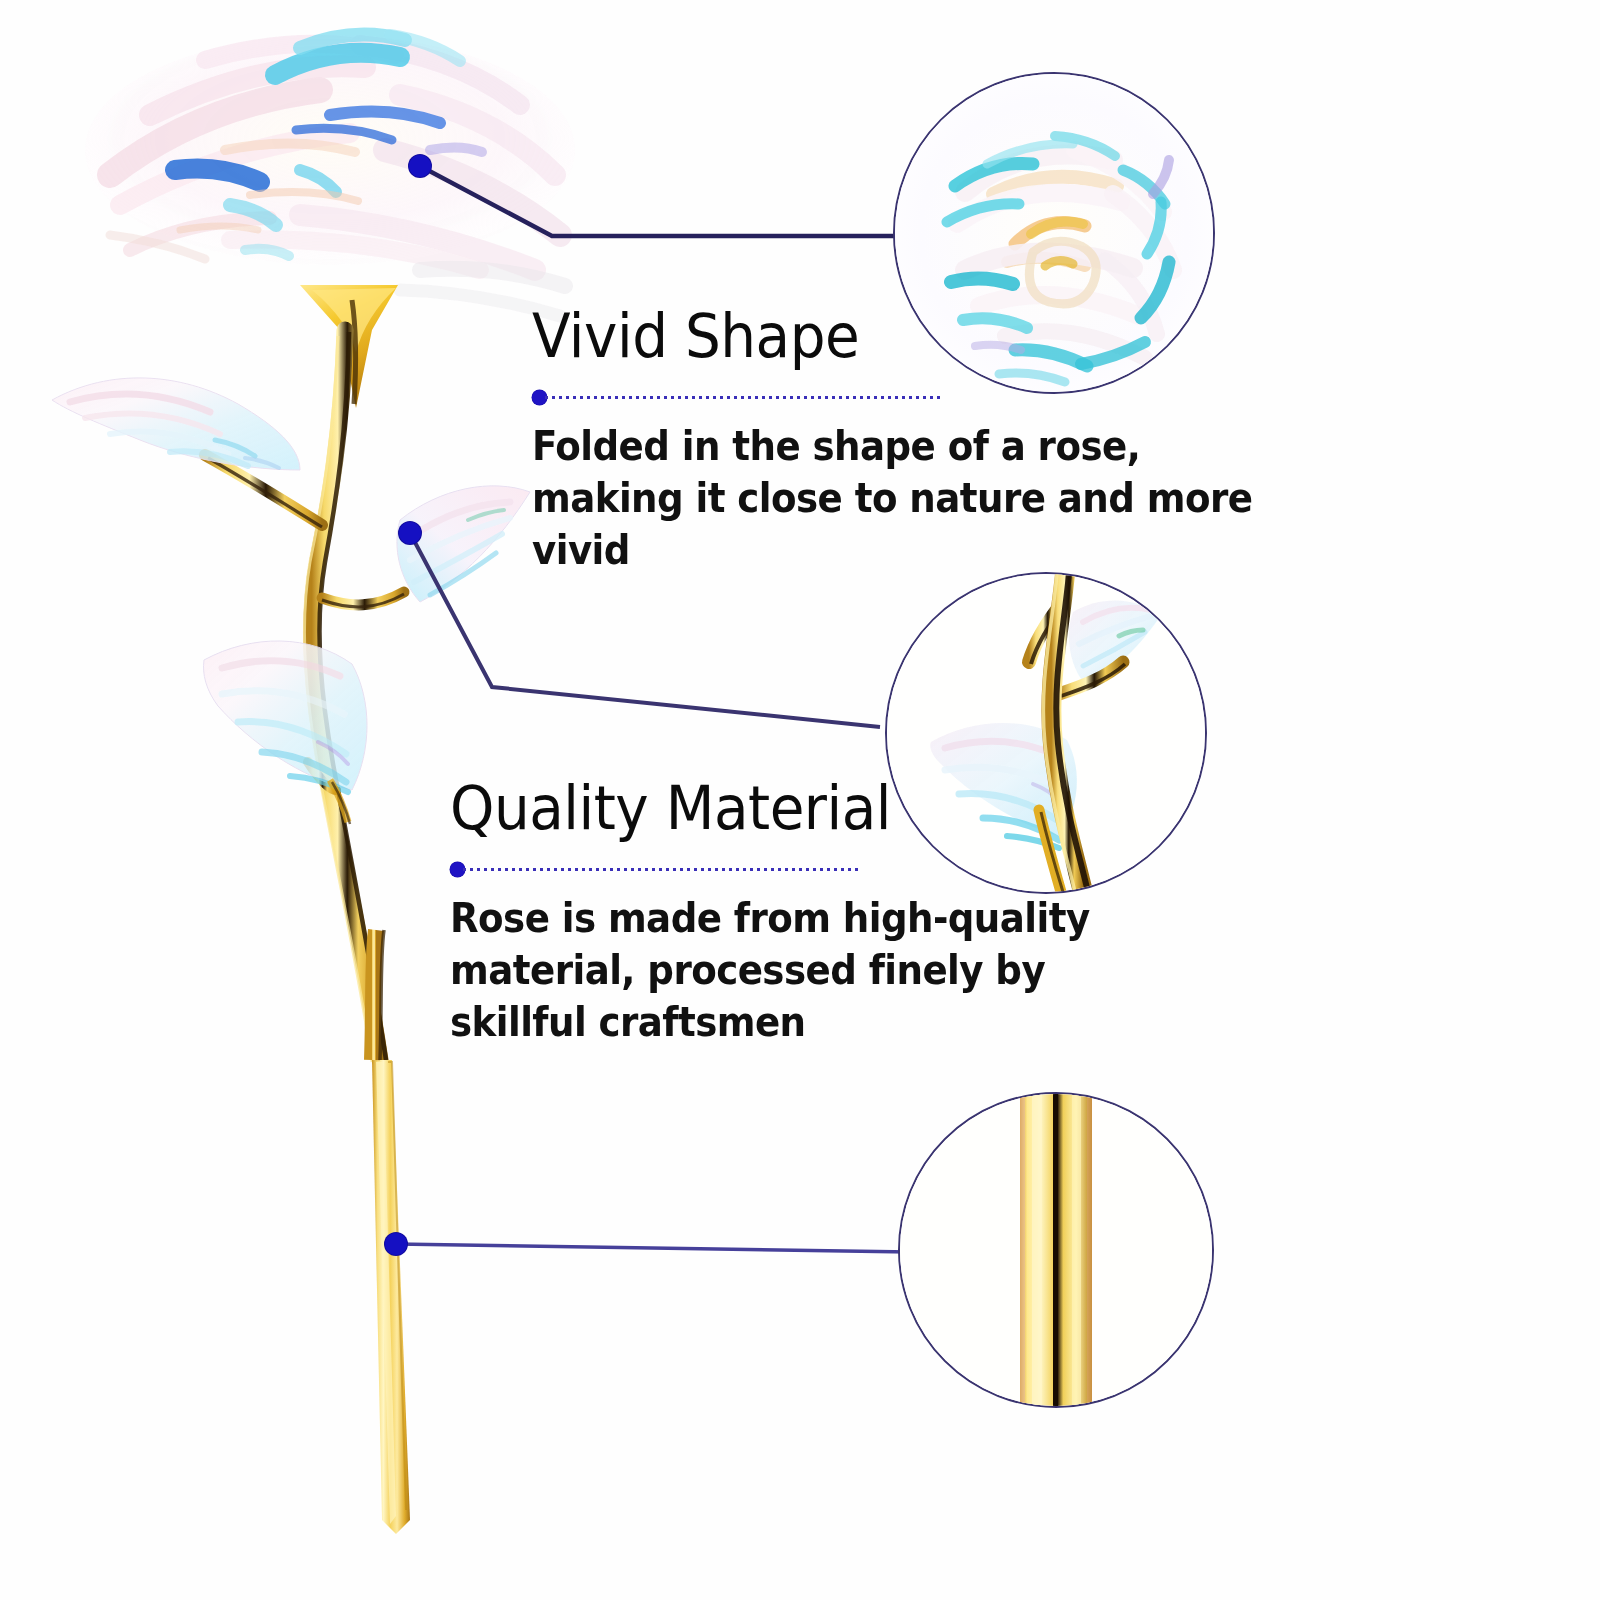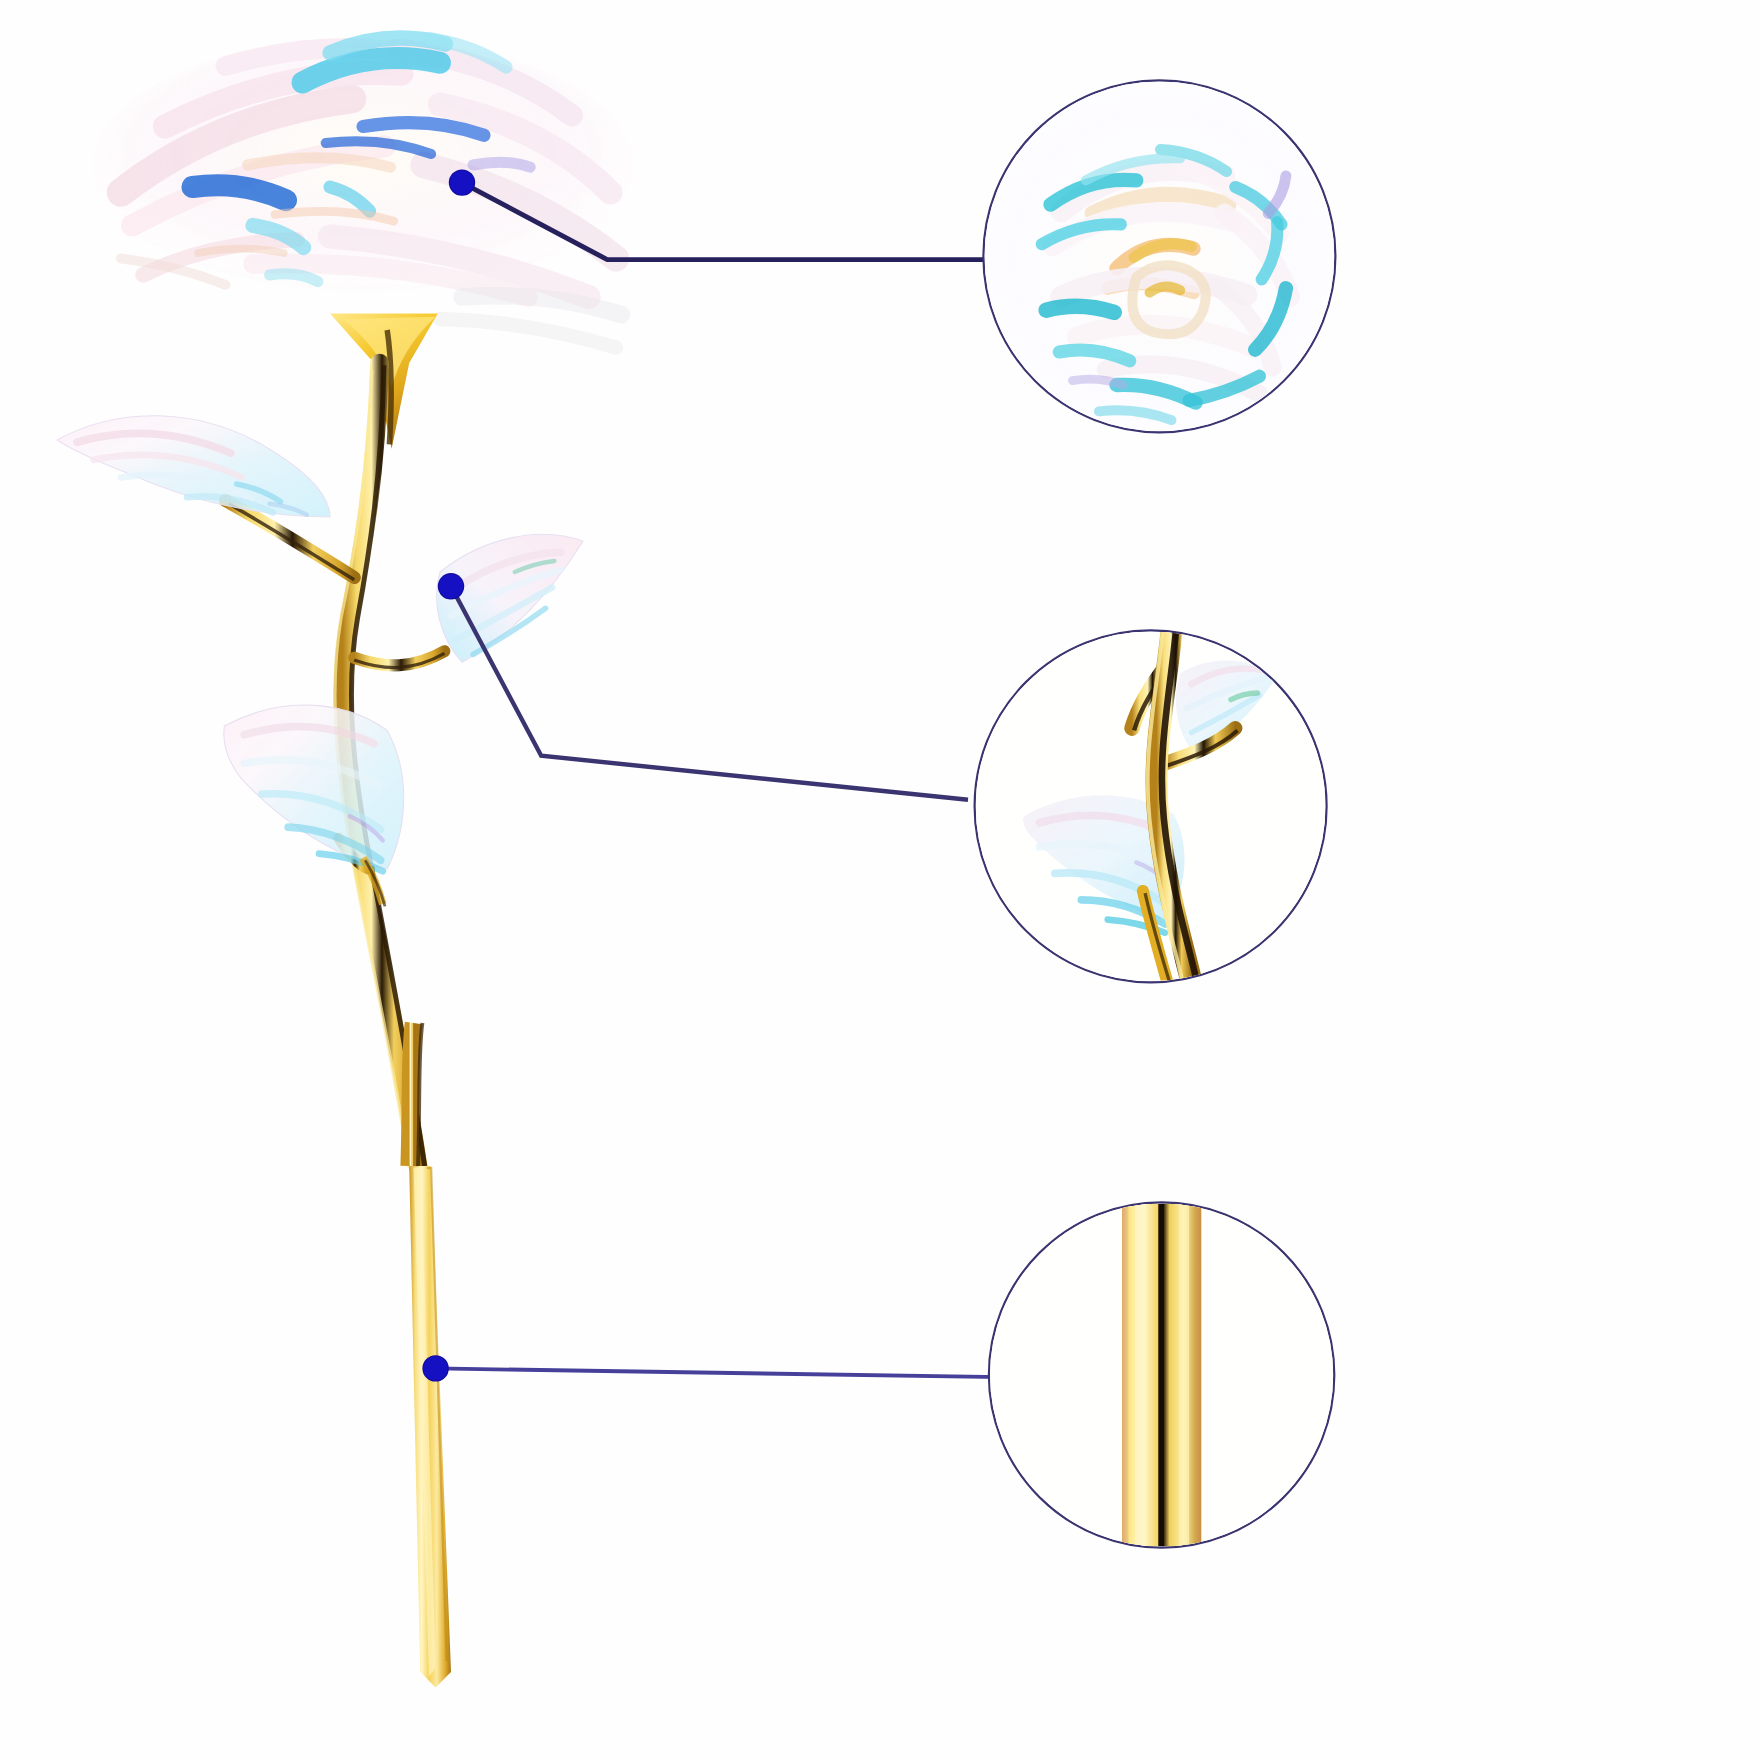--- a/index.html
+++ b/index.html
@@ -411,16 +411,32 @@
       <rect width="312" height="312" fill="#fffffd"></rect>
       <rect x="120" y="0" width="72" height="312" fill="url(#mg3rod)"></rect>
       <rect x="120" y="0" width="5" height="312" fill="#e8b9a0" opacity="0.55"></rect>
       <rect x="187" y="0" width="5" height="312" fill="#d9a070" opacity="0.5"></rect>
       <rect x="153" y="0" width="5" height="312" fill="#170c02"></rect>
       <rect x="132" y="0" width="10" height="312" fill="#fff6c8" opacity="0.75"></rect>
       <rect x="172" y="0" width="9" height="312" fill="#fff3b8" opacity="0.7"></rect>
     </svg>
   </div>
 
-
+  <div class="feature" style="left:532px; top:306px;">
+    <div class="heading">Vivid Shape</div>
+    <div class="divider">
+      <div class="dot"></div>
+      <div class="dashes"></div>
+    </div>
+    <div class="body">Folded in the shape of a rose, making it close to nature and more vivid</div>
+  </div>
+
+  <div class="feature" style="left:450px; top:778px;">
+    <div class="heading">Quality Material</div>
+    <div class="divider">
+      <div class="dot"></div>
+      <div class="dashes"></div>
+    </div>
+    <div class="body">Rose is made from high-quality material, processed finely by skillful craftsmen</div>
+  </div>
 
 
 </div>
 
 </body></html>

